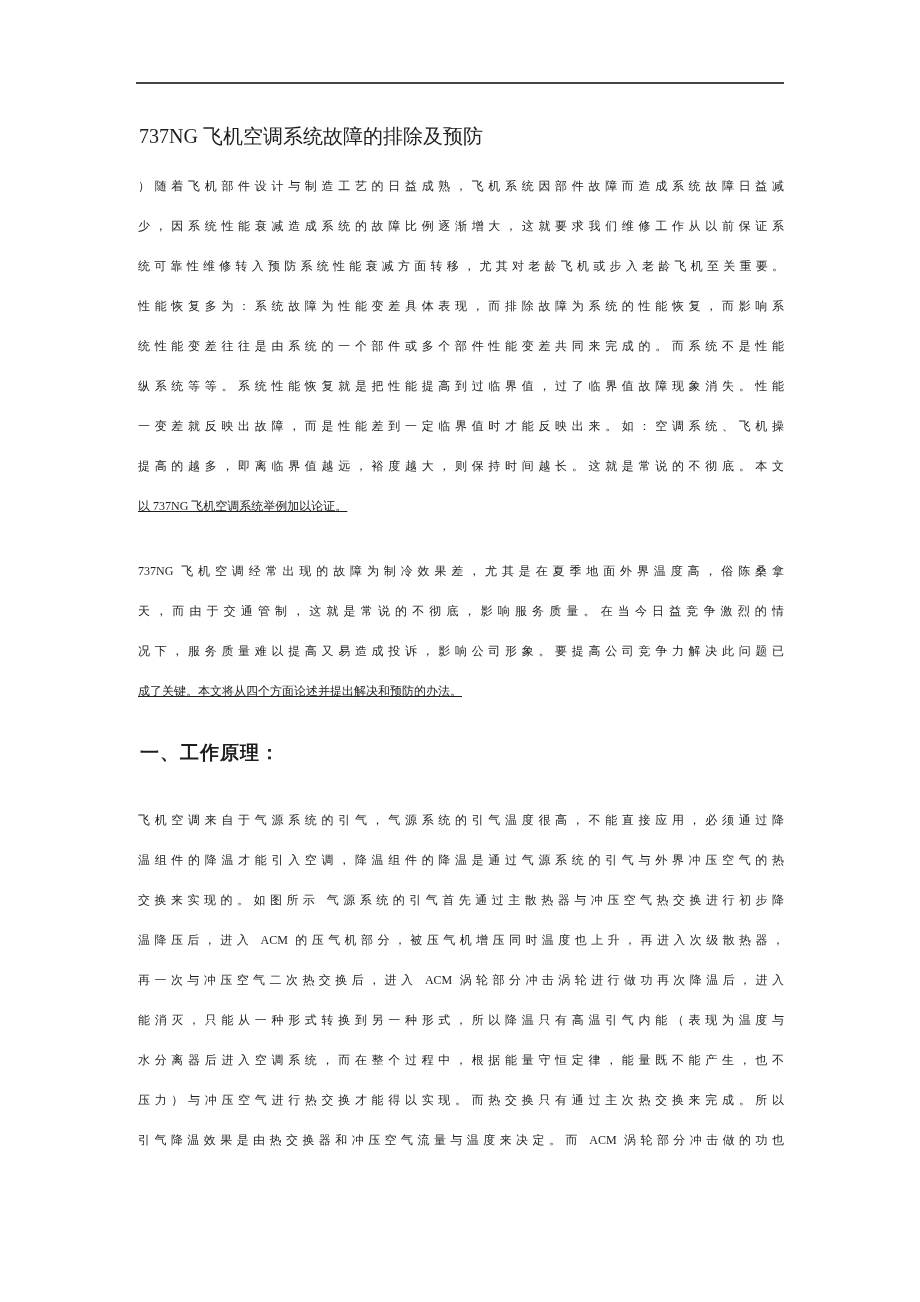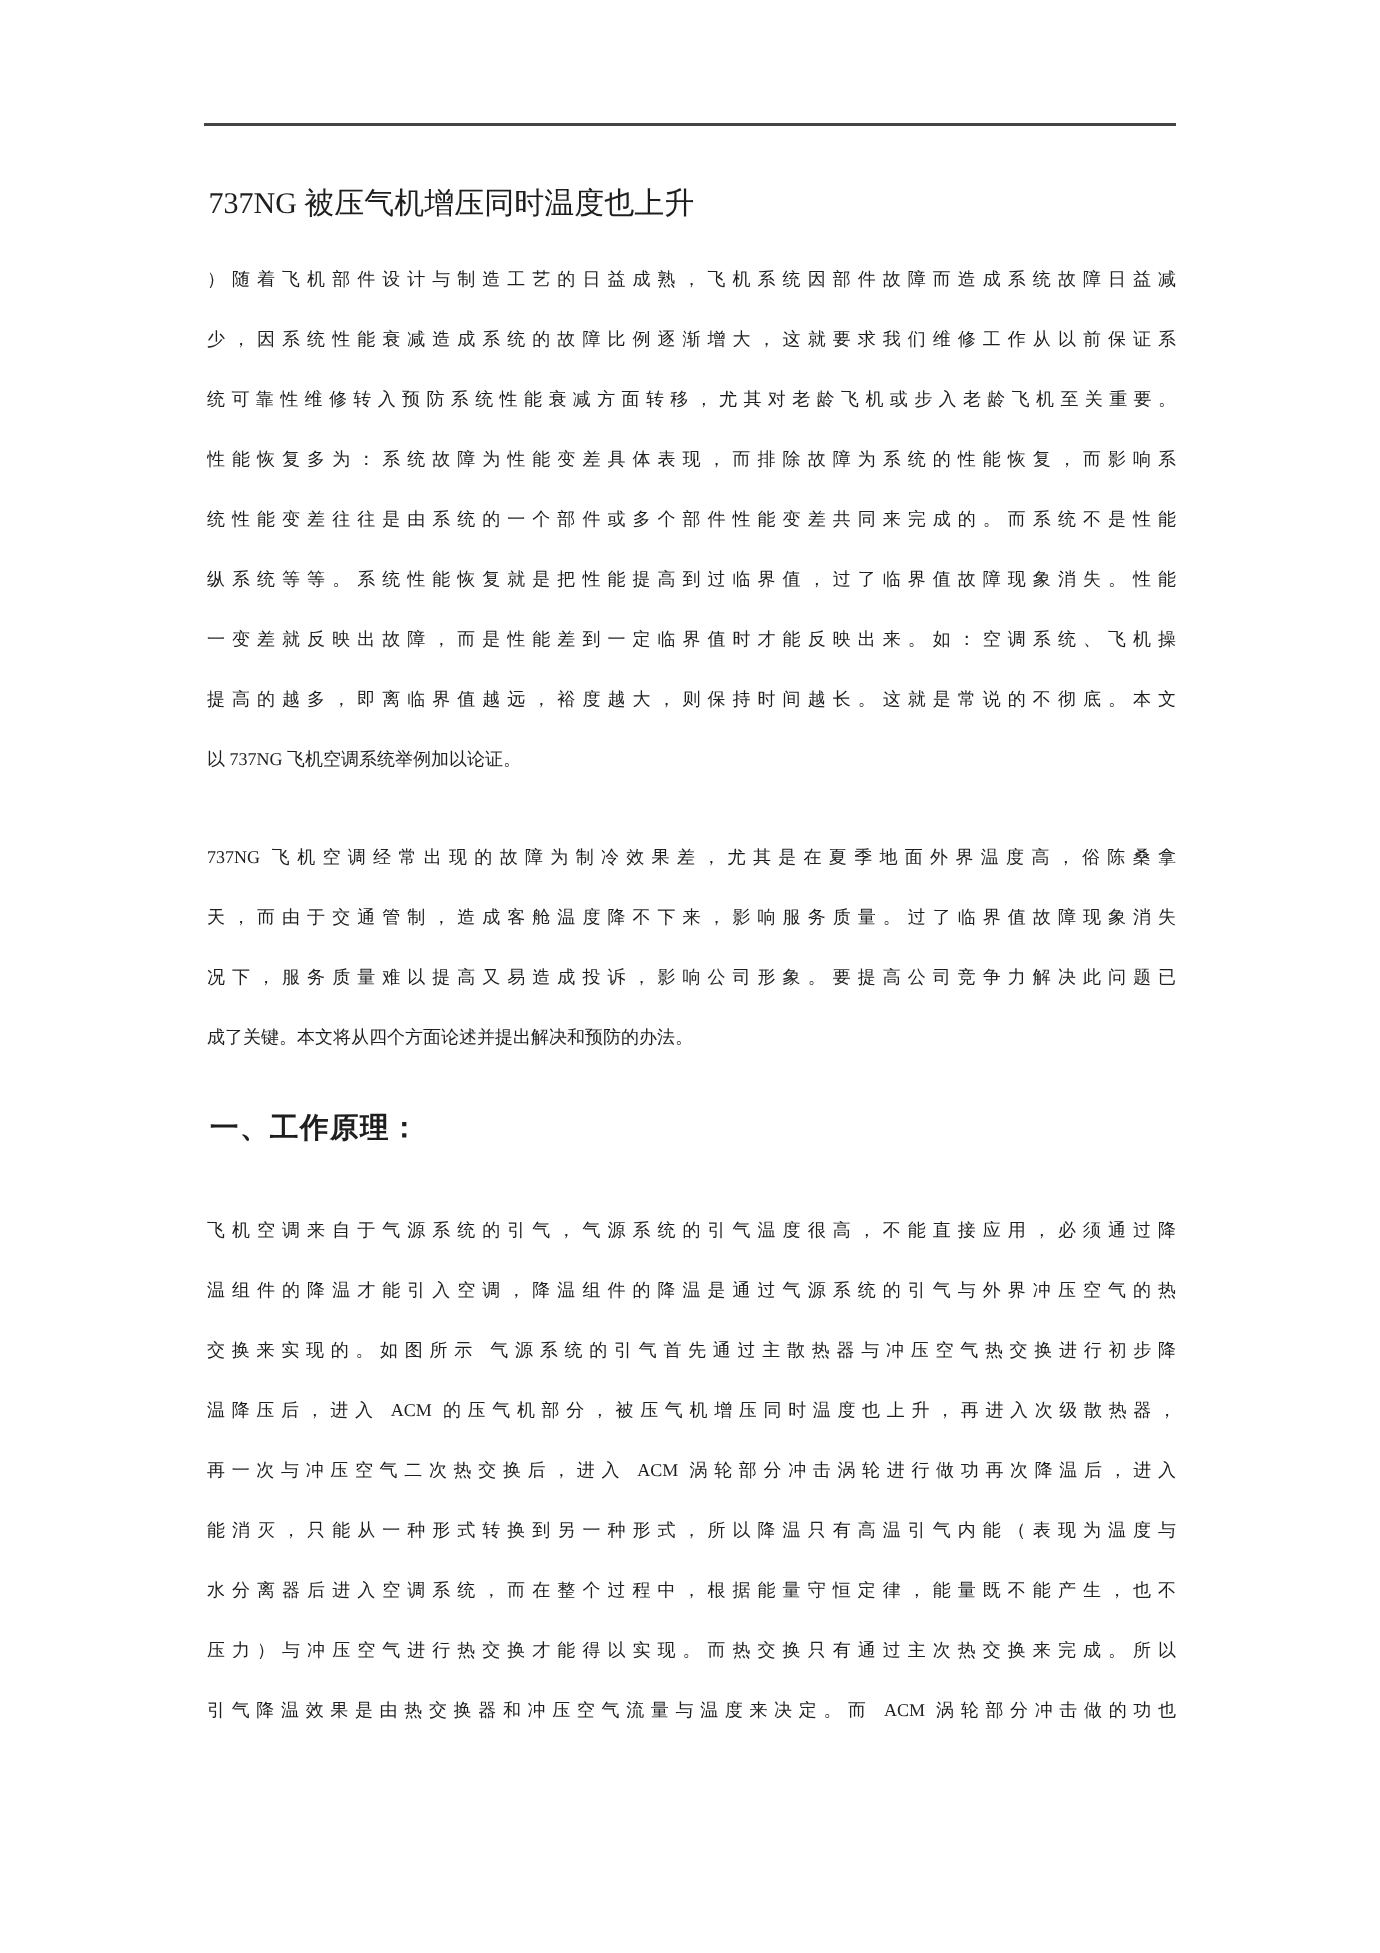--- a/index.html
+++ b/index.html
@@ -48,20 +48,21 @@
     line-height: 40px;
     font-size: 12px;
     text-align: justify;
     text-align-last: justify;
     text-justify: inter-character;
     overflow: hidden;
   }
   .line.short {
     text-align: left;
     text-align-last: left;
+    text-decoration: underline;
   }
   .section-heading {
     position: absolute;
     left: 140px;
     top: 733px;
     width: 646px;
     margin: 0;
     font-family: "Liberation Sans", "DejaVu Sans", sans-serif;
     font-size: 19px;
     font-weight: bold;
@@ -70,37 +71,37 @@
     white-space: nowrap;
   }
 </style>
 </head>
 <body>
 
 <div class="page">
 
   <div class="header-rule"></div>
 
-  <h1 class="doc-title">737NG 被压气机增压同时温度也上升</h1>
+  <h1 class="doc-title">737NG 飞机空调系统故障的排除及预防</h1>
 
   <div class="para para-intro">
     <div class="line">）随着飞机部件设计与制造工艺的日益成熟，飞机系统因部件故障而造成系统故障日益减</div>
     <div class="line">少，因系统性能衰减造成系统的故障比例逐渐增大，这就要求我们维修工作从以前保证系</div>
     <div class="line">统可靠性维修转入预防系统性能衰减方面转移，尤其对老龄飞机或步入老龄飞机至关重要。</div>
     <div class="line">性能恢复多为：系统故障为性能变差具体表现，而排除故障为系统的性能恢复，而影响系</div>
     <div class="line">统性能变差往往是由系统的一个部件或多个部件性能变差共同来完成的。而系统不是性能</div>
     <div class="line">纵系统等等。系统性能恢复就是把性能提高到过临界值，过了临界值故障现象消失。性能</div>
     <div class="line">一变差就反映出故障，而是性能差到一定临界值时才能反映出来。如：空调系统、飞机操</div>
     <div class="line">提高的越多，即离临界值越远，裕度越大，则保持时间越长。这就是常说的不彻底。本文</div>
     <div class="line short">以 737NG 飞机空调系统举例加以论证。</div>
   </div>
 
   <div class="para para-overview">
     <div class="line">737NG 飞机空调经常出现的故障为制冷效果差，尤其是在夏季地面外界温度高，俗陈桑拿</div>
-    <div class="line">天，而由于交通管制，造成客舱温度降不下来，影响服务质量。过了临界值故障现象消失</div>
+    <div class="line">天，而由于交通管制，这就是常说的不彻底，影响服务质量。在当今日益竞争激烈的情</div>
     <div class="line">况下，服务质量难以提高又易造成投诉，影响公司形象。要提高公司竞争力解决此问题已</div>
     <div class="line short">成了关键。本文将从四个方面论述并提出解决和预防的办法。</div>
   </div>
 
   <h2 class="section-heading">一、工作原理：</h2>
 
   <div class="para para-section1">
     <div class="line">飞机空调来自于气源系统的引气，气源系统的引气温度很高，不能直接应用，必须通过降</div>
     <div class="line">温组件的降温才能引入空调，降温组件的降温是通过气源系统的引气与外界冲压空气的热</div>
     <div class="line">交换来实现的。如图所示 气源系统的引气首先通过主散热器与冲压空气热交换进行初步降</div>

